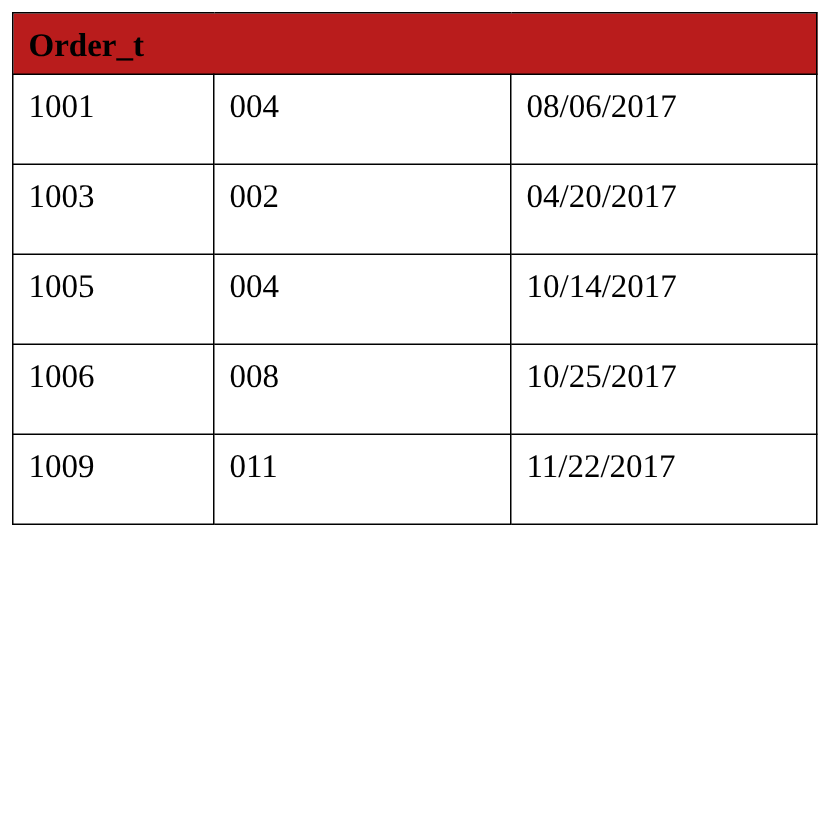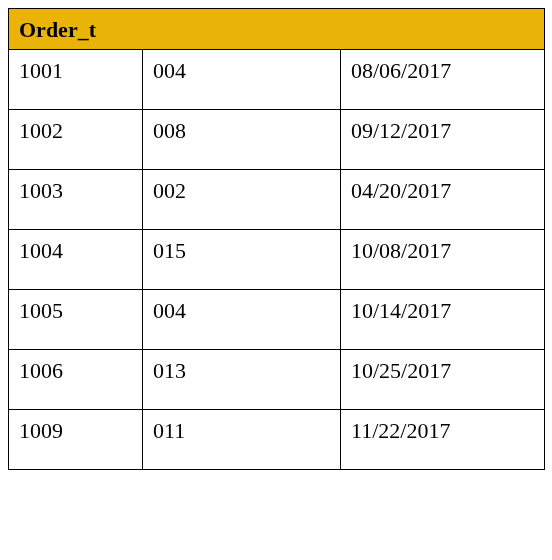--- a/index.html
+++ b/index.html
@@ -18,21 +18,21 @@
       table-layout: fixed;
     }
     th, td {
       border: 1.5px solid #000000;
       text-align: left;
       font-size: 22px;
       color: #000000;
       vertical-align: top;
     }
     th.title-cell {
-      background-color: #eab308;
+      background-color: #b91c1c;
       font-weight: bold;
       padding: 8px 10px 6px 10px;
       height: 38px;
     }
     th.header-cell {
       background-color: #d9d9d9;
       font-weight: bold;
       padding: 8px 10px 18px 10px;
       height: 60px;
     }
@@ -58,42 +58,32 @@
       <th class="title-cell" colspan="3">Order_t</th>
     </tr>
   </thead>
   <tbody>
     <tr>
       <td class="data-cell">1001</td>
       <td class="data-cell">004</td>
       <td class="data-cell">08/06/2017</td>
     </tr>
     <tr>
-      <td class="data-cell">1002</td>
-      <td class="data-cell">008</td>
-      <td class="data-cell">09/12/2017</td>
-    </tr>
-    <tr>
       <td class="data-cell">1003</td>
       <td class="data-cell">002</td>
       <td class="data-cell">04/20/2017</td>
-    </tr>
-    <tr>
-      <td class="data-cell">1004</td>
-      <td class="data-cell">015</td>
-      <td class="data-cell">10/08/2017</td>
     </tr>
     <tr>
       <td class="data-cell">1005</td>
       <td class="data-cell">004</td>
       <td class="data-cell">10/14/2017</td>
     </tr>
     <tr>
       <td class="data-cell">1006</td>
-      <td class="data-cell">013</td>
+      <td class="data-cell">008</td>
       <td class="data-cell">10/25/2017</td>
     </tr>
     <tr>
       <td class="data-cell">1009</td>
       <td class="data-cell">011</td>
       <td class="data-cell">11/22/2017</td>
     </tr>
   </tbody>
 </table>
 

